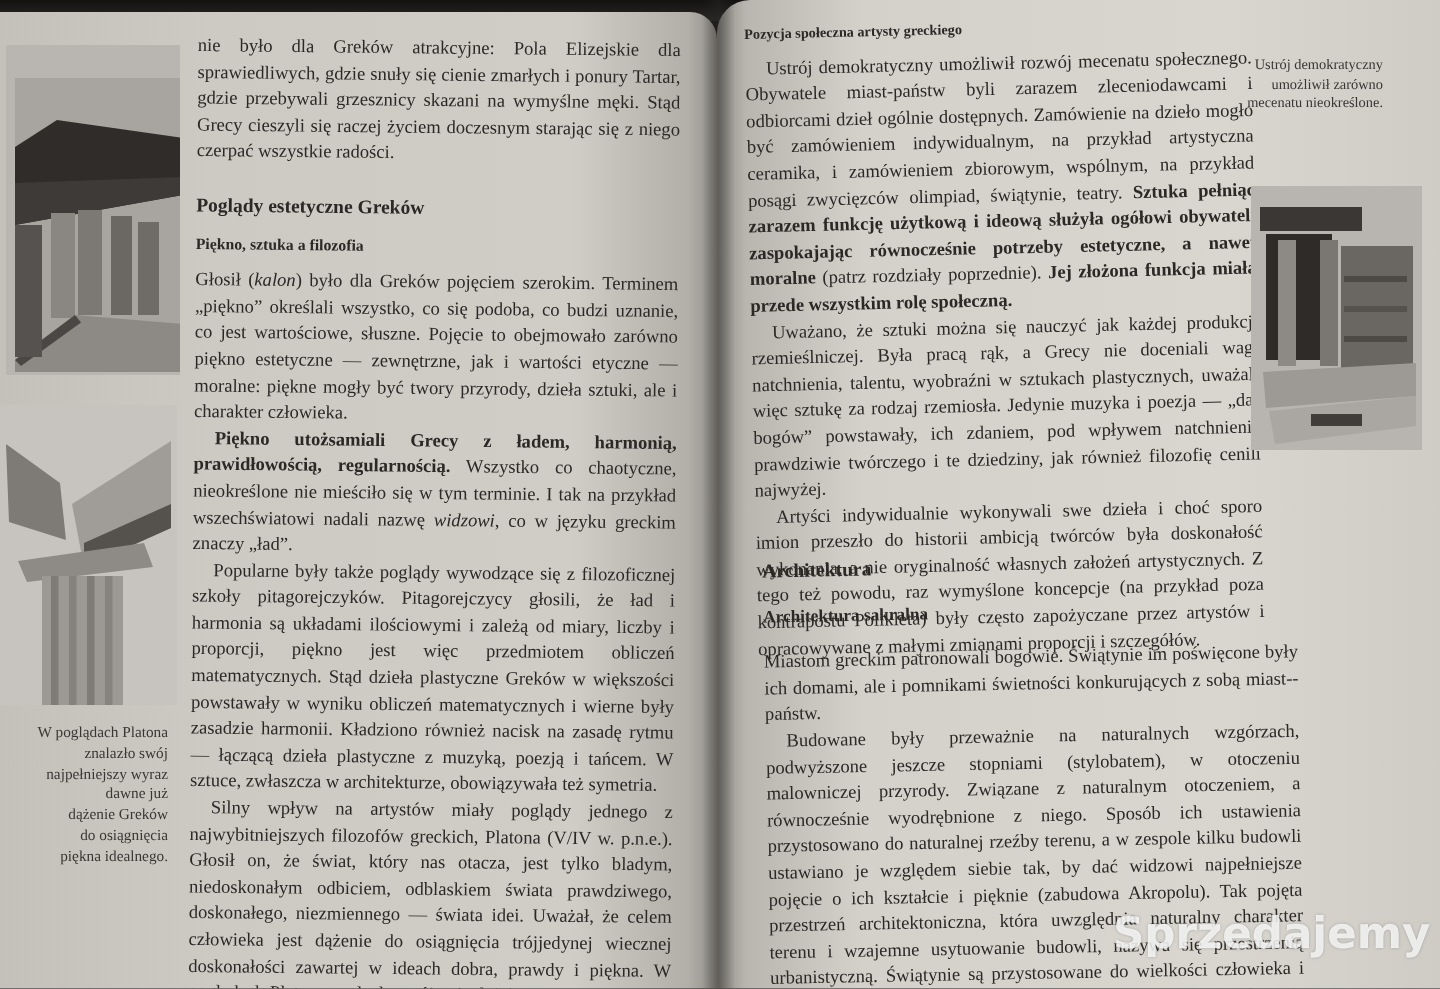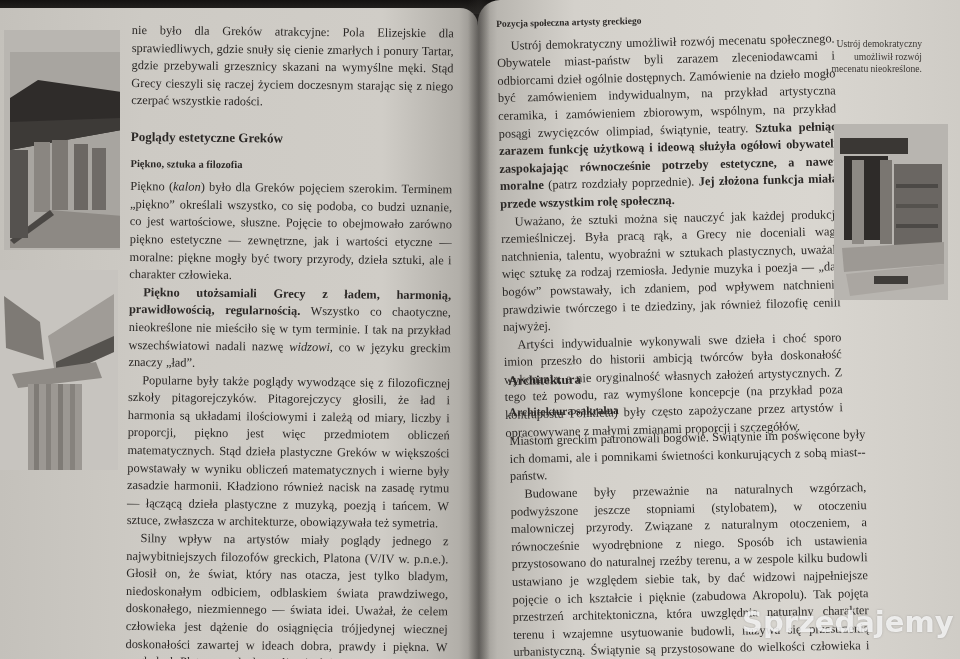--- a/index.html
+++ b/index.html
@@ -90,50 +90,59 @@
       <polygon points="56,92 114,66 114,82 56,108" fill="#55524e"></polygon>
       <polygon points="12,104 96,92 102,108 18,118" fill="#8e8a85"></polygon>
       <rect x="28" y="114" width="54" height="86" fill="#9c9893"></rect>
       <rect x="34" y="114" width="5" height="86" fill="#7f7b76"></rect>
       <rect x="46" y="114" width="5" height="86" fill="#85817c"></rect>
       <rect x="58" y="114" width="5" height="86" fill="#7f7b76"></rect>
       <rect x="70" y="114" width="5" height="86" fill="#86827d"></rect>
     </svg>
   </div>
 
+  <div class="caption" style="left:14px; top:474px; width:98px;">
+    <div>W poglądach Platona</div>
+    <div>znalazło swój</div>
+    <div>najpełniejszy wyraz</div>
+    <div>dawne już</div>
+    <div>dążenie Greków</div>
+    <div>do osiągnięcia</div>
+    <div>piękna idealnego.</div>
+  </div>
 
   <div class="col" style="left:132px; top:14px; width:322px; transform:rotate(0.6deg); transform-origin:0 0;">
     <p class="noindent">nie było dla Greków atrakcyjne: Pola Elizejskie dla sprawiedliwych, gdzie snuły się cienie zmarłych i ponury Tartar, gdzie przebywali grzesznicy skazani na wymyślne męki. Stąd Grecy cieszyli się raczej życiem doczesnym starając się z niego czerpać wszystkie radości.</p>
 
     <div style="height:18px"></div>
     <p class="h2 noindent">Poglądy estetyczne Greków</p>
     <div style="height:9px"></div>
     <p class="h3 noindent">Piękno, sztuka a filozofia</p>
     <div style="height:6px"></div>
 
-    <p class="noindent"><span>Piękno (</span><span class="i">kalon</span><span>) było dla Greków pojęciem szerokim. Terminem „piękno” określali wszystko, co się podoba, co budzi uznanie, co jest wartościowe, słuszne. Pojęcie to obejmowało zarówno piękno estetyczne — zewnętrzne, jak i wartości etyczne — moralne: piękne mogły być twory przyrody, dzieła sztuki, ale i charakter człowieka.</span></p>
+    <p class="noindent"><span>Głosił (</span><span class="i">kalon</span><span>) było dla Greków pojęciem szerokim. Terminem „piękno” określali wszystko, co się podoba, co budzi uznanie, co jest wartościowe, słuszne. Pojęcie to obejmowało zarówno piękno estetyczne — zewnętrzne, jak i wartości etyczne — moralne: piękne mogły być twory przyrody, dzieła sztuki, ale i charakter człowieka.</span></p>
     <p><span class="b">Piękno utożsamiali Grecy z ładem, harmonią, prawidłowością, regularnością.</span><span> Wszystko co chaotyczne, nieokreślone nie mieściło się w tym terminie. I tak na przykład wszechświatowi nadali nazwę </span><span class="i">widzowi</span><span>, co w języku greckim znaczy „ład”.</span></p>
     <p>Popularne były także poglądy wywodzące się z filozoficznej szkoły pitagorejczyków. Pitagorejczycy głosili, że ład i harmonia są układami ilościowymi i zależą od miary, liczby i proporcji, piękno jest więc przedmiotem obliczeń matematycznych. Stąd dzieła plastyczne Greków w większości powstawały w wyniku obliczeń matematycznych i wierne były zasadzie harmonii. Kładziono również nacisk na zasadę rytmu — łączącą dzieła plastyczne z muzyką, poezją i tańcem. W sztuce, zwłaszcza w architekturze, obowiązywała też symetria.</p>
     <p>Silny wpływ na artystów miały poglądy jednego z najwybitniejszych filozofów greckich, Platona (V/IV w. p.n.e.). Głosił on, że świat, który nas otacza, jest tylko bladym, niedoskonałym odbiciem, odblaskiem świata prawdziwego, doskonałego, niezmiennego — świata idei. Uważał, że celem człowieka jest dążenie do osiągnięcia trójjedynej wiecznej doskonałości zawartej w ideach dobra, prawdy i piękna. W poglądach Platona znalazło swój najpełniejszy wyraz dawne już dążenie Greków do osiągnięcia piękna idealnego: do ukazywania rzeczy, człowieka zwłaszcza, nie jakimi są, ale jakimi być powinny.</p>
 
   </div>
 </div>
 
 <div class="page page-right">
   <div class="col" style="left:18px; top:16px; width:338px; transform:rotate(-1.3deg); transform-origin:0 0;">
     <p class="running-head noindent">Pozycja społeczna artysty greckiego</p>
     <div style="height:4px"></div>
     <p><span>Ustrój demokratyczny umożliwił rozwój mecenatu społecznego. Obywatele miast-państw byli zarazem zleceniodawcami i odbiorcami dzieł ogólnie dostępnych. Zamówienie na dzieło mogło być zamówieniem indywidualnym, na przykład artystyczna ceramika, i zamówieniem zbiorowym, wspólnym, na przykład posągi zwycięzców olimpiad, świątynie, teatry. </span><span class="b">Sztuka pełniąc zarazem funkcję użytkową i ideową służyła ogółowi obywateli zaspokajając równocześnie potrzeby estetyczne, a nawet moralne</span><span> (patrz rozdziały poprzednie). </span><span class="b">Jej złożona funkcja miała przede wszystkim rolę społeczną.</span></p>
     <p>Uważano, że sztuki można się nauczyć jak każdej produkcji rzemieślniczej. Była pracą rąk, a Grecy nie doceniali wagi natchnienia, talentu, wyobraźni w sztukach plastycznych, uważali więc sztukę za rodzaj rzemiosła. Jedynie muzyka i poezja — „dar bogów” powstawały, ich zdaniem, pod wpływem natchnienia prawdziwie twórczego i te dziedziny, jak również filozofię cenili najwyżej.</p>
     <p>Artyści indywidualnie wykonywali swe dzieła i choć sporo imion przeszło do historii ambicją twórców była doskonałość wykonania, a nie oryginalność własnych założeń artystycznych. Z tego też powodu, raz wymyślone koncepcje (na przykład poza kontrapostu Polikleta) były często zapożyczane przez artystów i opracowywane z małymi zmianami proporcji i szczegółów.</p>
   </div>
 
   <div class="caption" style="left:344px; top:38px; width:100px; text-align:right; font-size:9.6px; line-height:12.6px;">
     <div>Ustrój demokratyczny</div>
-    <div>umożliwił rozwój</div>
+    <div>umożliwił zarówno</div>
     <div>mecenatu nieokreślone.</div>
   </div>
 
   <div class="photo" style="left:356px; top:124px; width:114px; height:176px;">
     <svg width="114" height="176" viewBox="0 0 114 176">
       <rect x="0" y="0" width="114" height="176" fill="#b8b5b0"></rect>
       <rect x="6" y="14" width="68" height="16" fill="#3a3734"></rect>
       <rect x="10" y="32" width="44" height="84" fill="#2e2b29"></rect>
       <rect x="18" y="36" width="12" height="84" fill="#8d8984"></rect>
       <rect x="46" y="36" width="12" height="84" fill="#7a7671"></rect>

